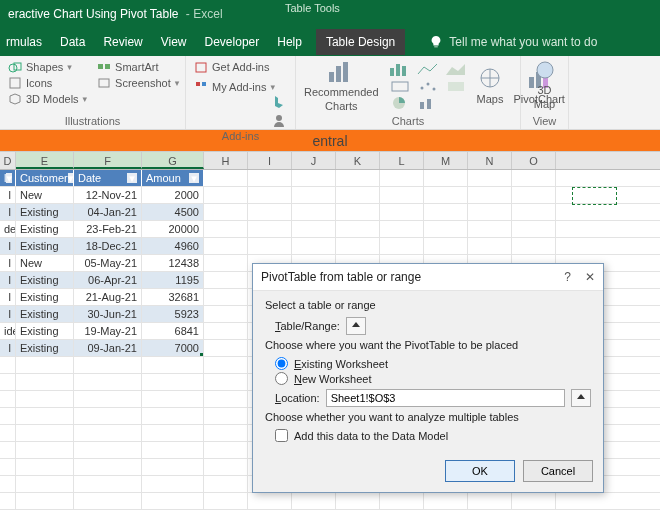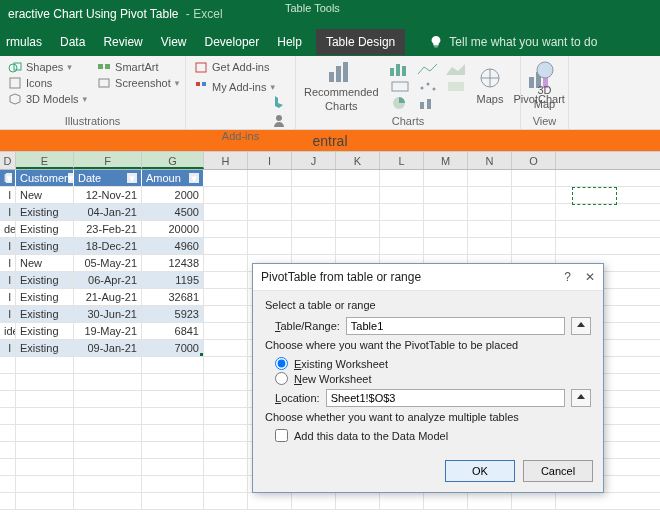--- a/index.html
+++ b/index.html
@@ -565,21 +565,20 @@
     <span>PivotTable from table or range</span>
     <div class="ctrls">
       <span>?</span>
       <span>✕</span>
     </div>
   </div>
   <div class="dlg-body">
     <div class="dlg-sec">Select a table or range</div>
     <div class="fld">
       <label><u class="ul">T</u>able/Range:</label>
-      <input type="text" value="Table1" style="">
       <div class="pickbtn">
           <svg width="10" height="10">
             <path d="M5 1l4 5H1z" fill="#333"></path>
           </svg>
         </div>
     </div>
     <div class="dlg-sec">Choose where you want the PivotTable to be placed</div>
     <div class="radio">
         <input type="radio" name="ws" checked="" style="">
         <span><u class="ul">E</u>xisting Worksheet</span>

